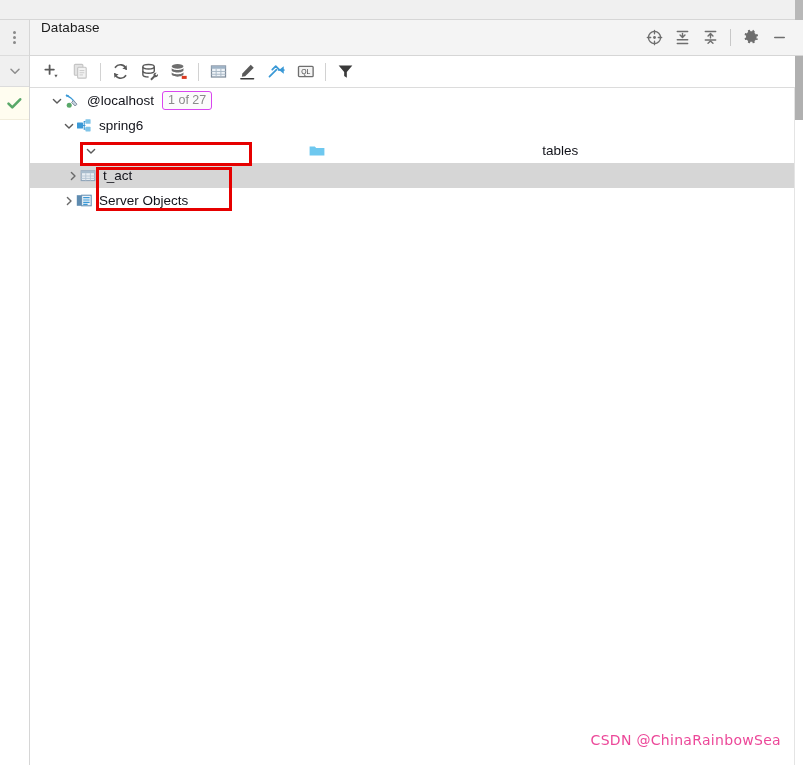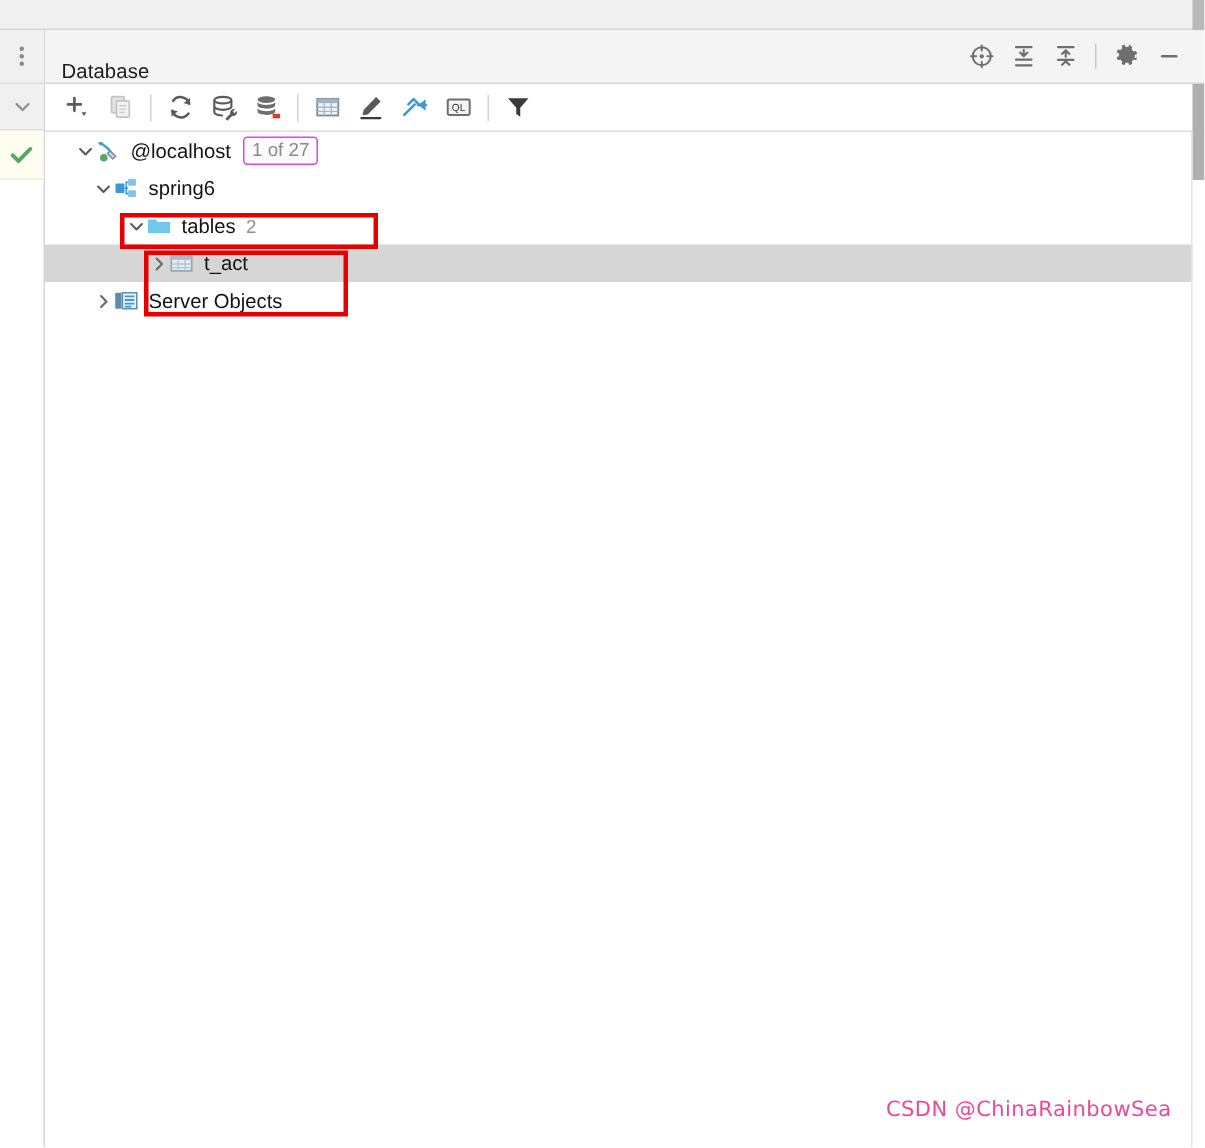--- a/index.html
+++ b/index.html
@@ -75,21 +75,21 @@
 
   
   .header {
     position: absolute;
     left: 30px; top: 20px;
     width: 773px; height: 36px;
     background: #f4f4f4;
     border-bottom: 1px solid #d6d6d6;
     box-sizing: border-box;
     display: flex;
-    align-items: flex-end;
+    align-items: flex-start;
   }
   .header-title {
     margin-left: 11px;
     font-size: 13.5px;
     color: #1b1b1b;
     letter-spacing: .1px;
   }
   .header-actions {
     margin-left: auto;
     display: flex;
@@ -181,22 +181,22 @@
   }
   .count {
     margin-left: 7px;
     font-size: 12.5px;
     color: #909090;
   }
 
   
   .lvl0 { padding-left: 20px; }
   .lvl1 { padding-left: 32px; }
-  .lvl2 { padding-left: 54px; }
-  .lvl3 { padding-left: 69px; }
+  .lvl2 { padding-left: 54px; justify-content: space-between; }
+  .lvl3 { padding-left: 36px; }
 
   
   .annot {
     position: absolute;
     border: 3px solid #e60000;
     box-sizing: border-box;
     pointer-events: none;
     z-index: 5;
   }
   #annot-tables { left: 80px; top: 142px; width: 172px; height: 24px; }

